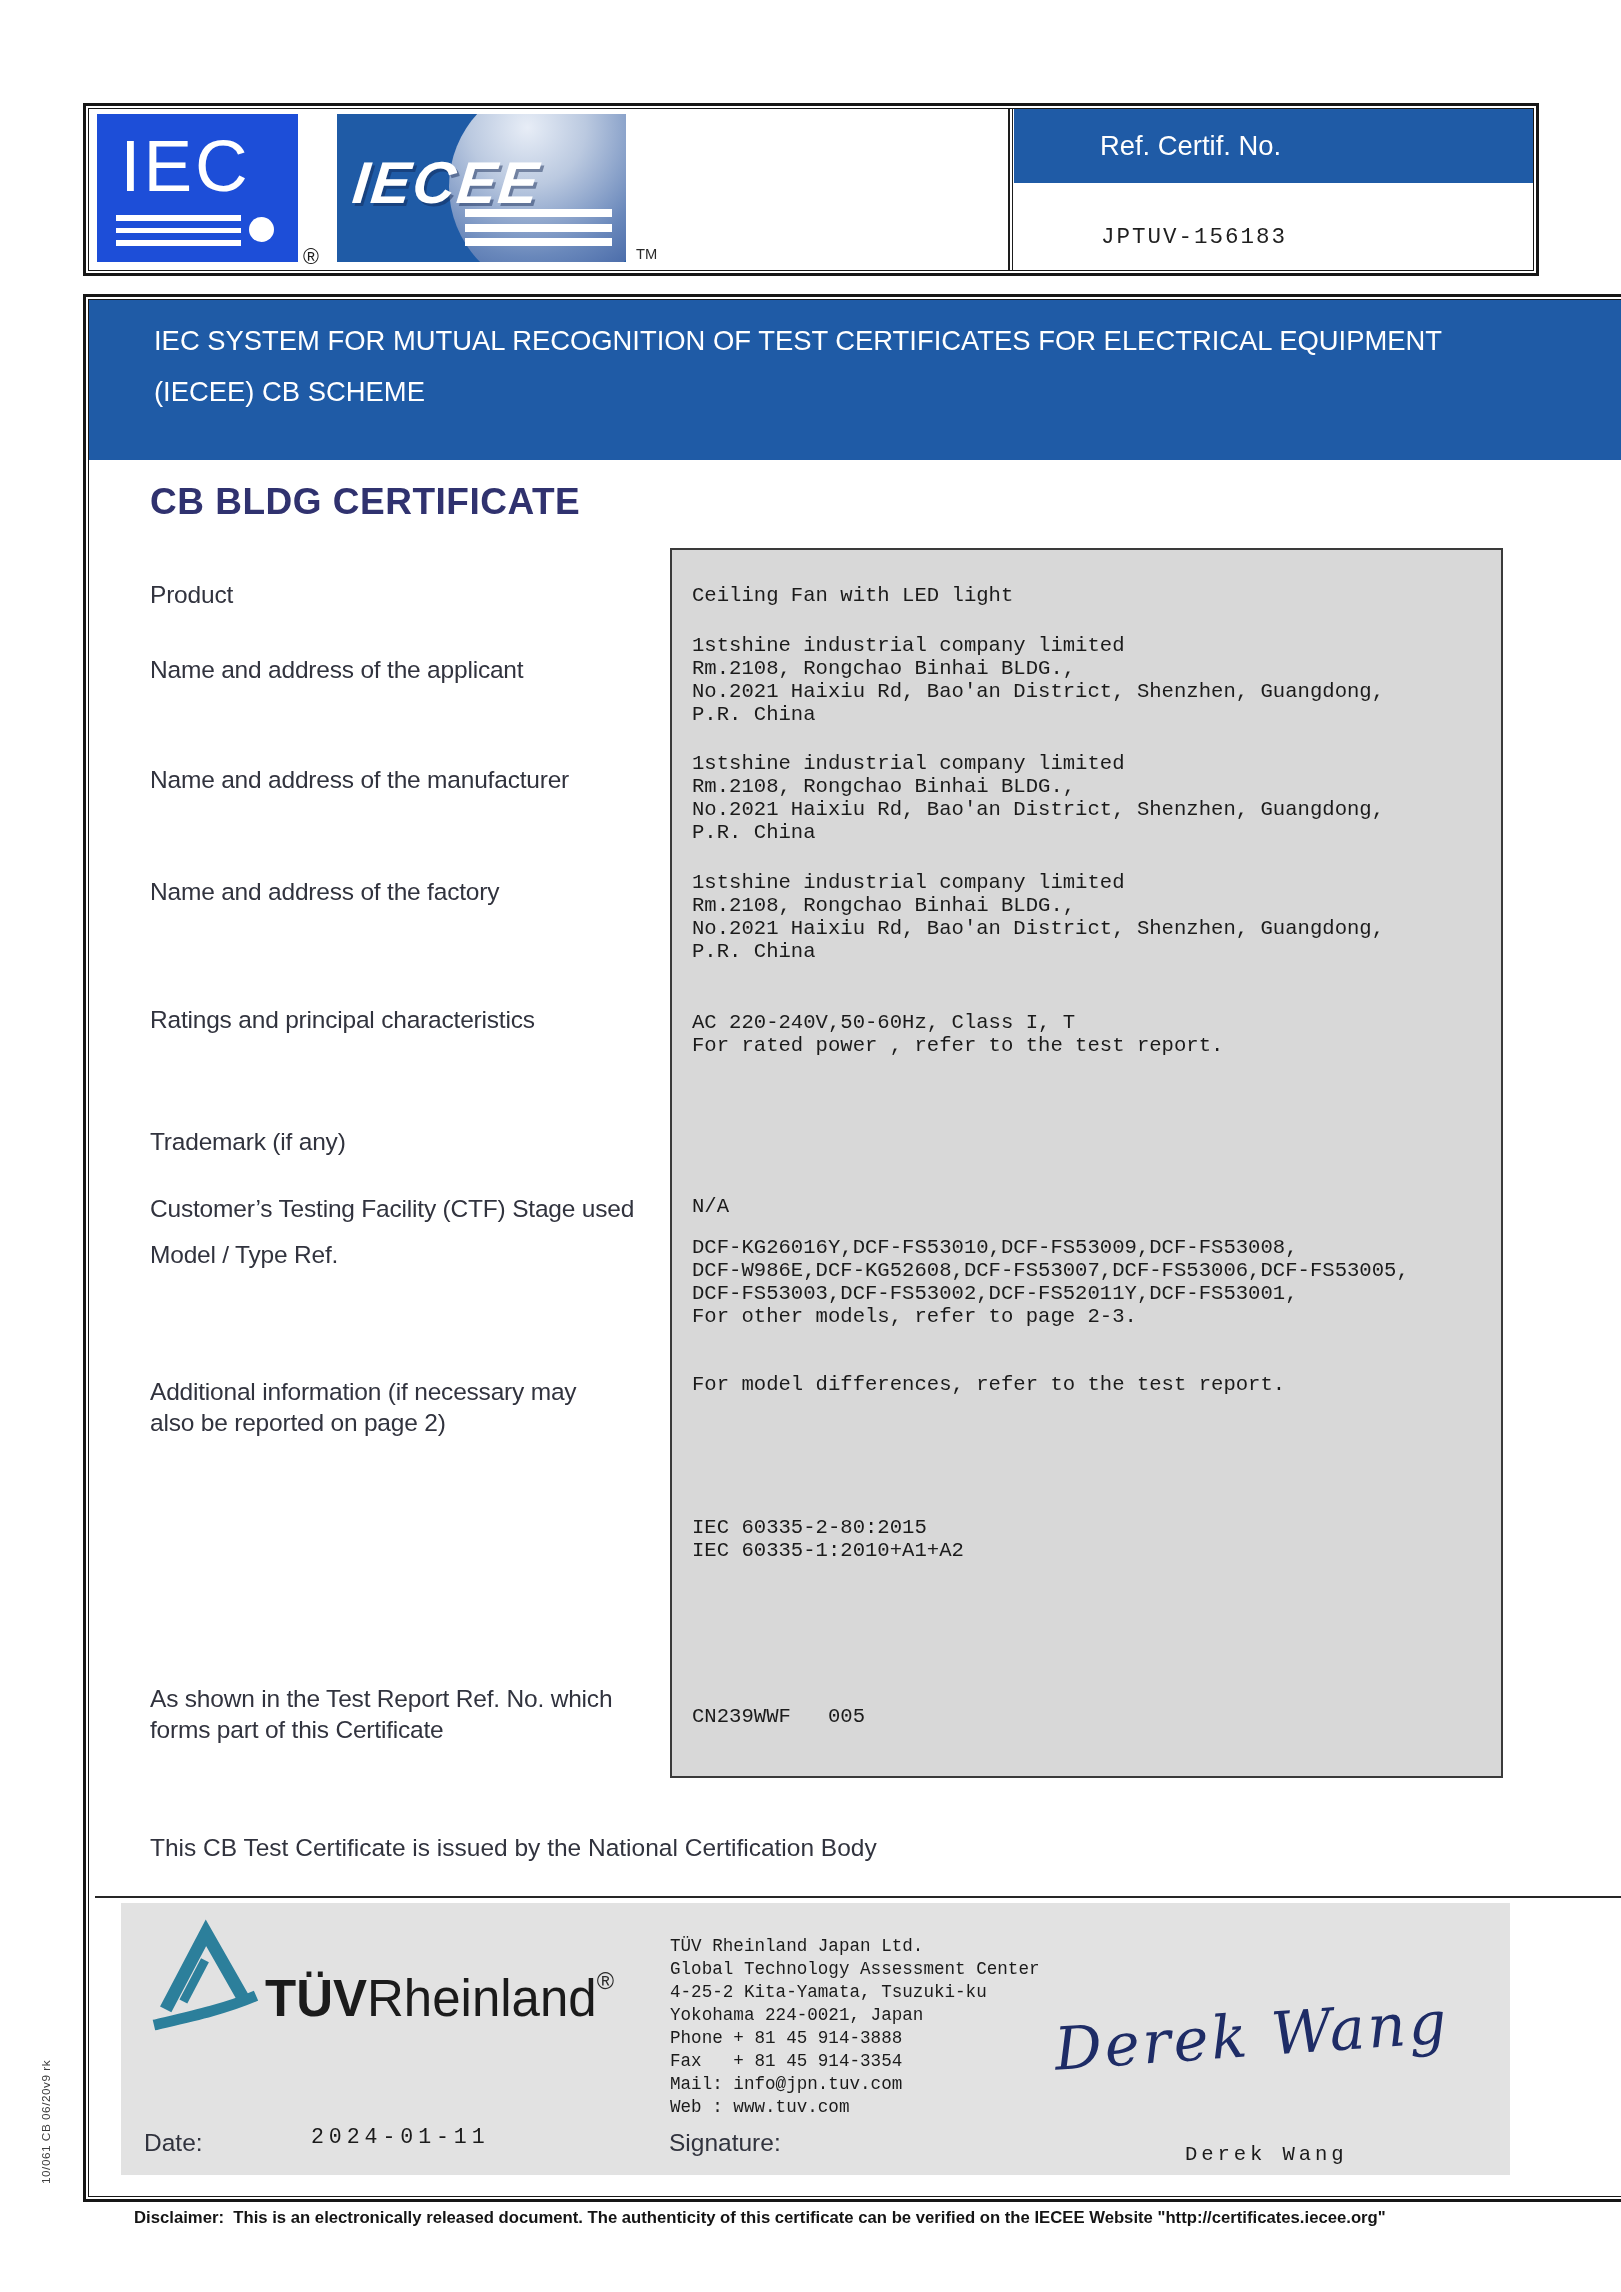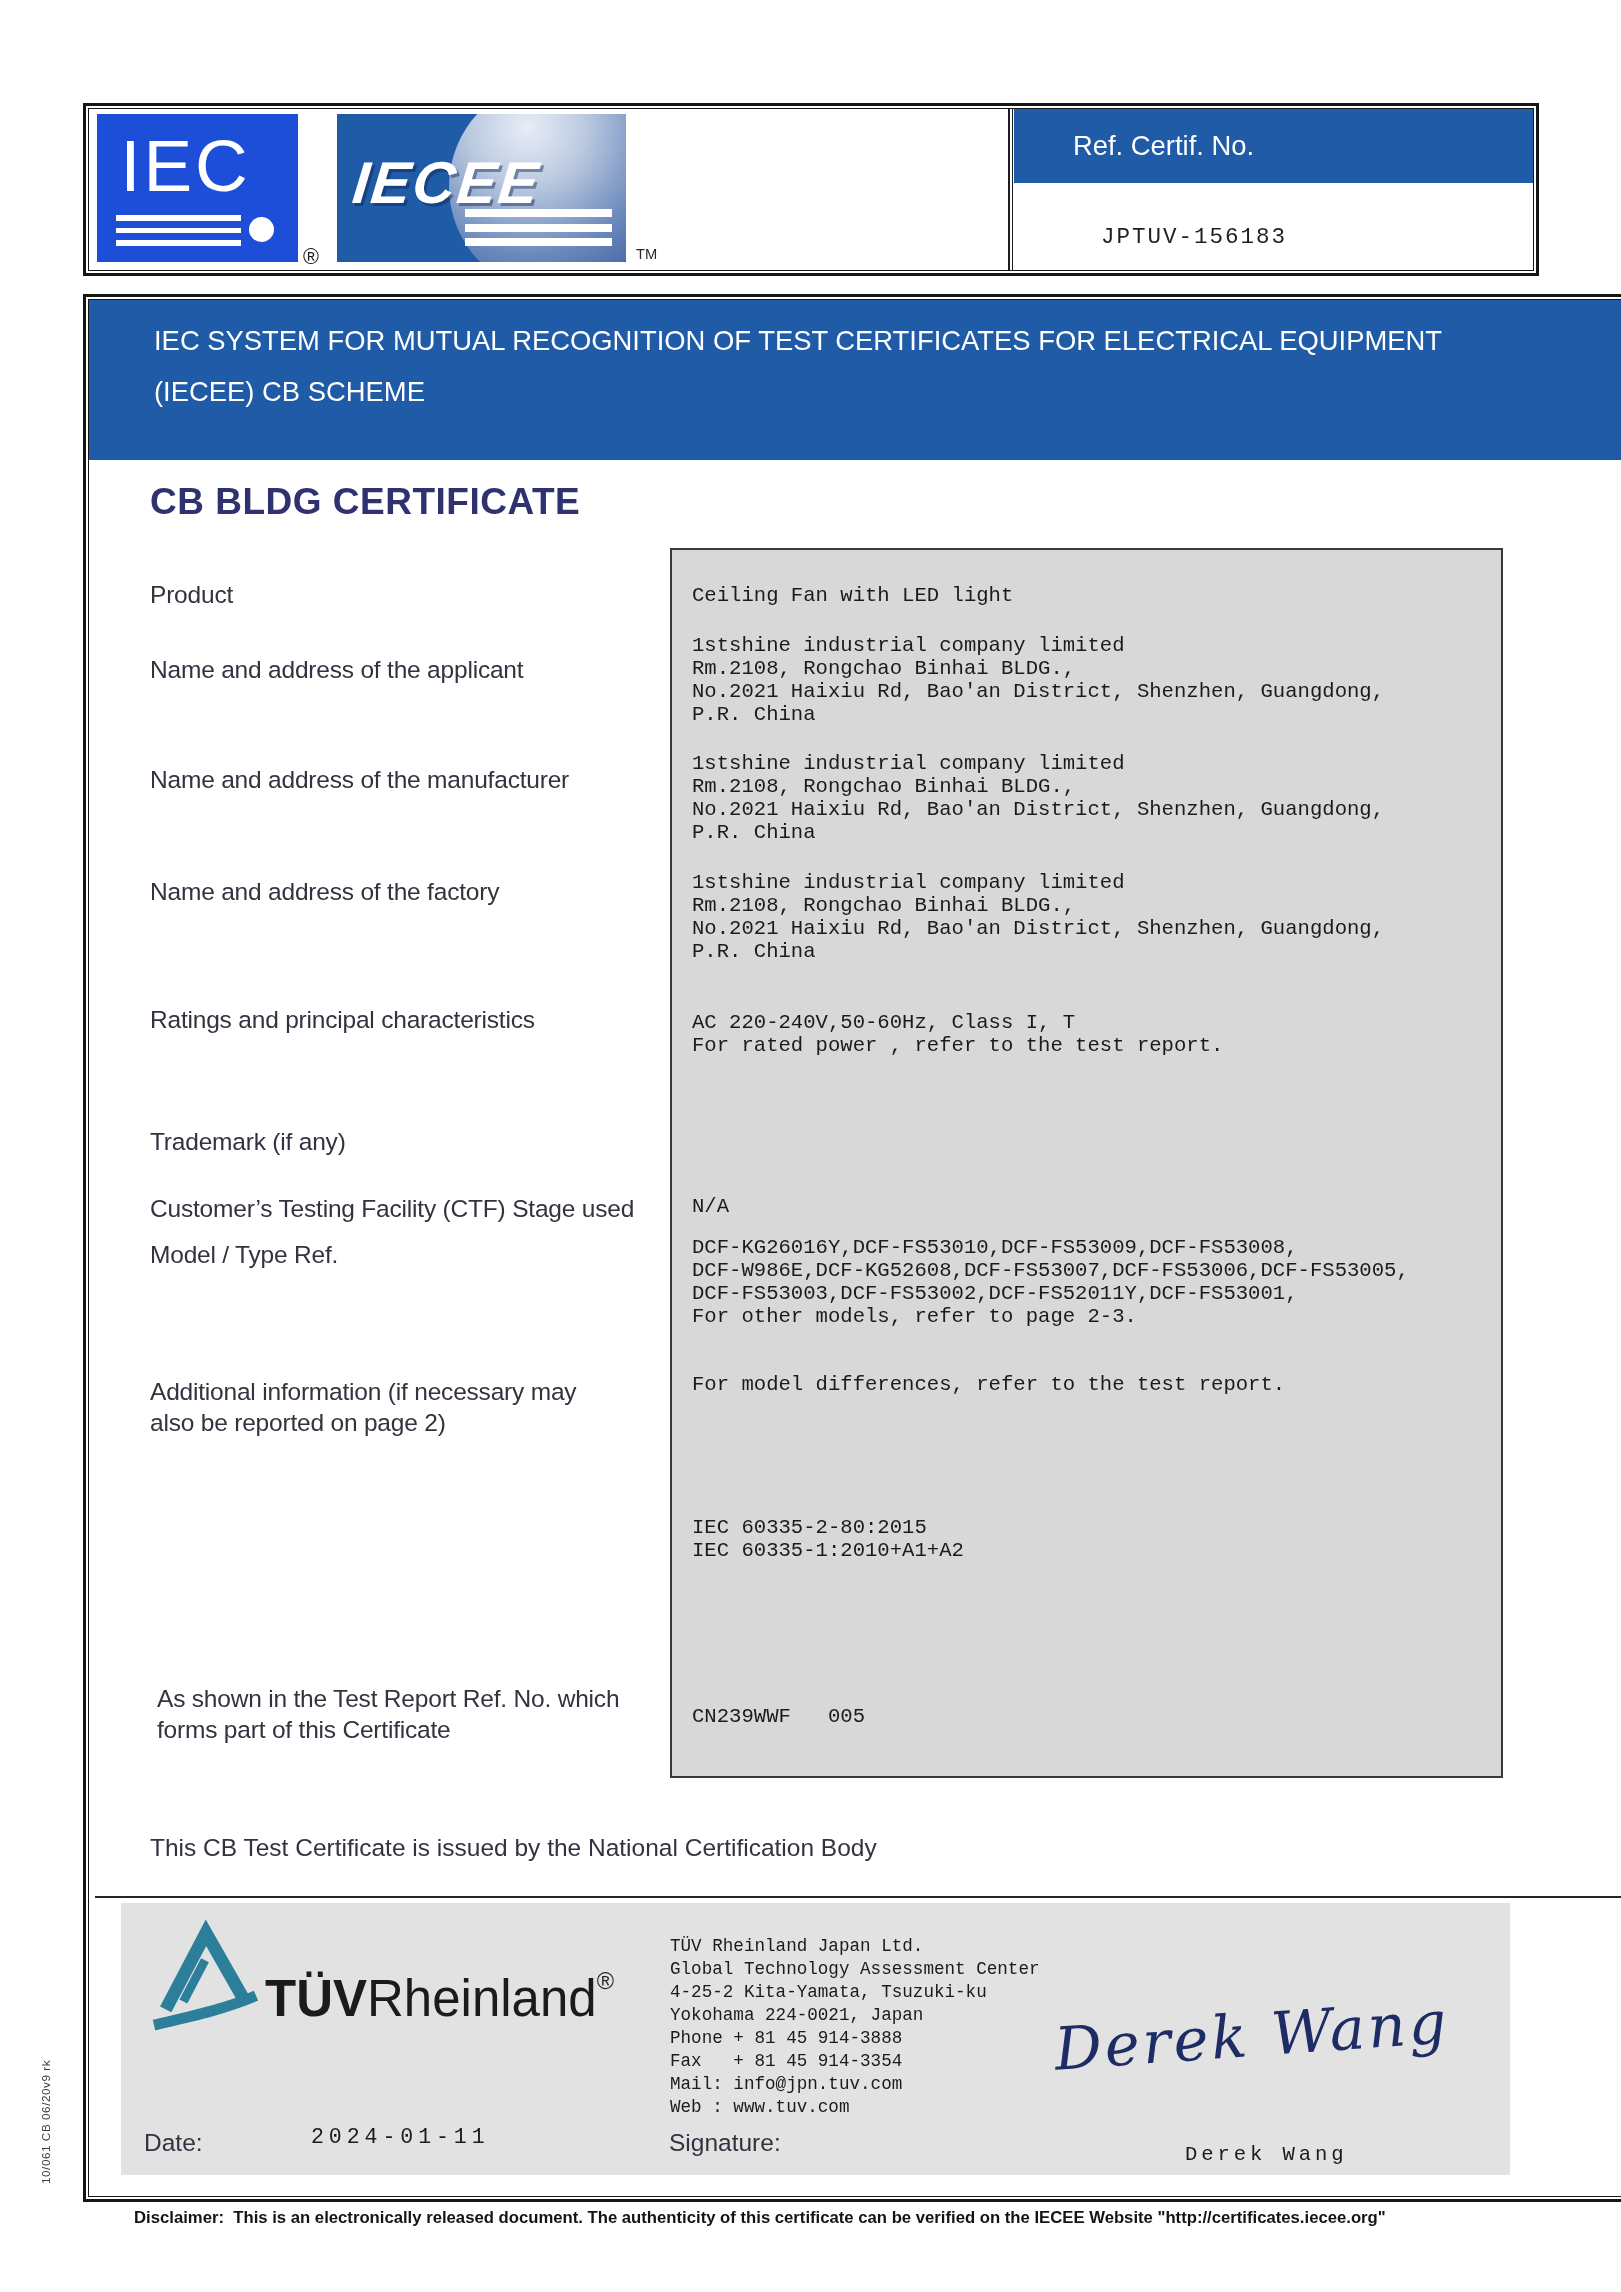--- a/index.html
+++ b/index.html
@@ -28,21 +28,21 @@
            background:radial-gradient(circle at 38% 22%, #f2f5fb 0%, #c3cfe3 28%, #6d8abc 62%, #2c4f97 100%); opacity:.95; }
   .globe-stripes { position:absolute; right:13.7px; bottom:15.7px; width:147px; }
   .globe-stripes i { display:block; height:7.8px; background:#ffffff; margin-top:6.9px; }
   .iecee-word { position:absolute; left:15.7px; top:35px; font-size:59px; font-weight:bold; font-style:italic;
                 color:#ffffff; letter-spacing:2px; transform:skewX(-6deg);
                 text-shadow:2.9px 2.9px 0 rgba(15,35,80,.45); }
   .tm   { position:absolute; left:547px; top:137px; font-size:14.7px; color:#2a2a2a; }
   .hdr-divider { position:absolute; left:919px; top:0; height:100%; width:4.9px;
                  border-left:2px solid #1d1d1d; border-right:1px solid #1d1d1d; }
   .ref-band { position:absolute; left:925px; top:0; right:0; height:74px; background:#1f5ba6;
-              display:flex; align-items:center; padding-left:59px; font-size:27.4px; color:#ffffff; }
+              display:flex; align-items:center; padding-left:86px; font-size:27.4px; color:#ffffff; }
   .ref-val  { position:absolute; left:1012px; top:115px; font-family:"Liberation Mono",monospace;
               font-size:22.5px; letter-spacing:2px; color:#1f1f1f; }
 
   
   .banner { position:absolute; left:0; top:0; right:0; height:160px; background:#1f5ba6;
             color:#ffffff; font-size:27.4px; line-height:51px; padding:14.7px 59px 0 65px; white-space:pre-line; }
   .title  { position:absolute; left:61px; top:181px; font-size:37px; font-weight:bold;
             color:#30326f; letter-spacing:0.5px; }
 
   
@@ -51,21 +51,21 @@
   .lbl-product      { top:279px; }
   .lbl-applicant    { top:354px; }
   .lbl-manufacturer { top:464px; }
   .lbl-factory      { top:576px; }
   .lbl-ratings      { top:704px; }
   .lbl-trademark    { top:826px; }
   .lbl-ctf          { top:893px; }
   .lbl-model        { top:939px; }
   .lbl-additional   { top:1076px; }
   .lbl-conformity   { top:1223px; }
-  .lbl-testreport   { top:1383px;margin-left:7px; }
+  .lbl-testreport   { top:1383px; }
 
   .valbox { position:absolute; left:581px; top:248px; width:833px; height:1230px;
             background:#d8d8d8; border:2px solid #3a3a3a; }
   .val { position:absolute; left:603px; font-family:"Liberation Mono",monospace; font-size:20.6px;
          line-height:23px; color:#1b1b1b; white-space:pre; }
   .val-product      { top:284px; }
   .val-applicant    { top:334px; }
   .val-manufacturer { top:452px; }
   .val-factory      { top:571px; }
   .val-ratings      { top:711px; }

